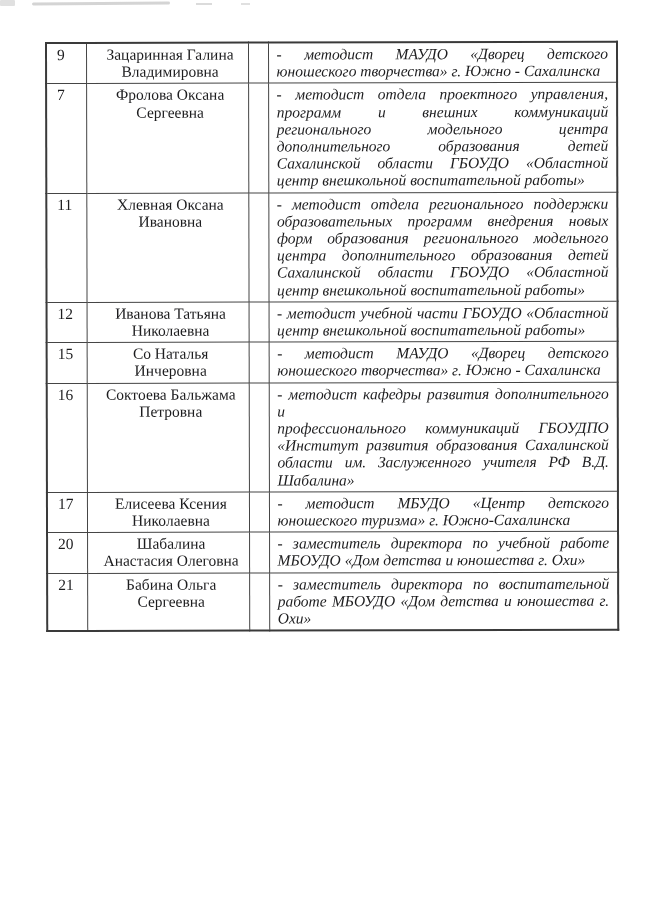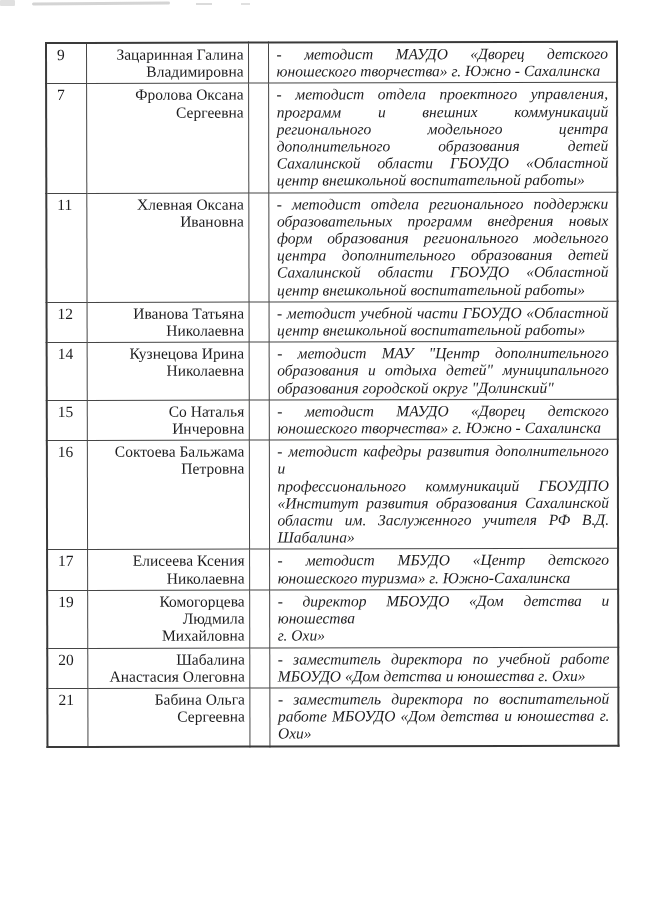--- a/index.html
+++ b/index.html
@@ -42,21 +42,21 @@
     border:1.7px solid var(--border);
     vertical-align:top;
     padding:2px 8px 3px 8px;
     color:var(--text);
     font-size:15.5px;
     line-height:17.2px;
   }
   td.c-num{padding-left:10px;}
   td.c-name{padding-left:10px;padding-right:4px;}
   td.c-spacer{padding:0;}
-  .nline{text-align:right;}
+  .nline{text-align:center;}
   .jline{text-align:justify;text-align-last:justify;font-style:italic;}
   .jline:last-child{text-align-last:left;}
 </style>
 </head>
 <body>
 
 <div class="page">
   <div class="artifact artifact-corner"></div>
   <div class="artifact artifact-streak"></div>
   <div class="artifact artifact-dash1"></div>
@@ -124,33 +124,20 @@
             <div class="nline">Николаевна</div>
           </td>
     <td class="c-spacer"></td>
     <td class="c-pos">
             <div class="jline">- методист учебной части ГБОУДО «Областной</div>
             <div class="jline">центр внешкольной воспитательной работы»</div>
           </td>
   </tr>
 
 
-  <tr>
-    <td class="c-num">14</td>
-    <td class="c-name">
-            <div class="nline">Кузнецова Ирина</div>
-            <div class="nline">Николаевна</div>
-          </td>
-    <td class="c-spacer"></td>
-    <td class="c-pos">
-            <div class="jline">- методист МАУ "Центр дополнительного</div>
-            <div class="jline">образования и отдыха детей" муниципального</div>
-            <div class="jline">образования городской округ "Долинский"</div>
-          </td>
-  </tr>
 
   <tr>
     <td class="c-num">15</td>
     <td class="c-name">
             <div class="nline">Со Наталья</div>
             <div class="nline">Инчеровна</div>
           </td>
     <td class="c-spacer"></td>
     <td class="c-pos">
             <div class="jline">- методист МАУДО «Дворец детского</div>
@@ -181,33 +168,20 @@
             <div class="nline">Николаевна</div>
           </td>
     <td class="c-spacer"></td>
     <td class="c-pos">
             <div class="jline">- методист МБУДО «Центр детского</div>
             <div class="jline">юношеского туризма» г. Южно-Сахалинска</div>
           </td>
   </tr>
 
 
-  <tr>
-    <td class="c-num">19</td>
-    <td class="c-name">
-            <div class="nline">Комогорцева</div>
-            <div class="nline">Людмила</div>
-            <div class="nline">Михайловна</div>
-          </td>
-    <td class="c-spacer"></td>
-    <td class="c-pos">
-            <div class="jline">- директор МБОУДО «Дом детства и юношества</div>
-            <div class="jline">г. Охи»</div>
-          </td>
-  </tr>
 
   <tr>
     <td class="c-num">20</td>
     <td class="c-name">
             <div class="nline">Шабалина</div>
             <div class="nline">Анастасия Олеговна</div>
           </td>
     <td class="c-spacer"></td>
     <td class="c-pos">
             <div class="jline">- заместитель директора по учебной работе</div>

